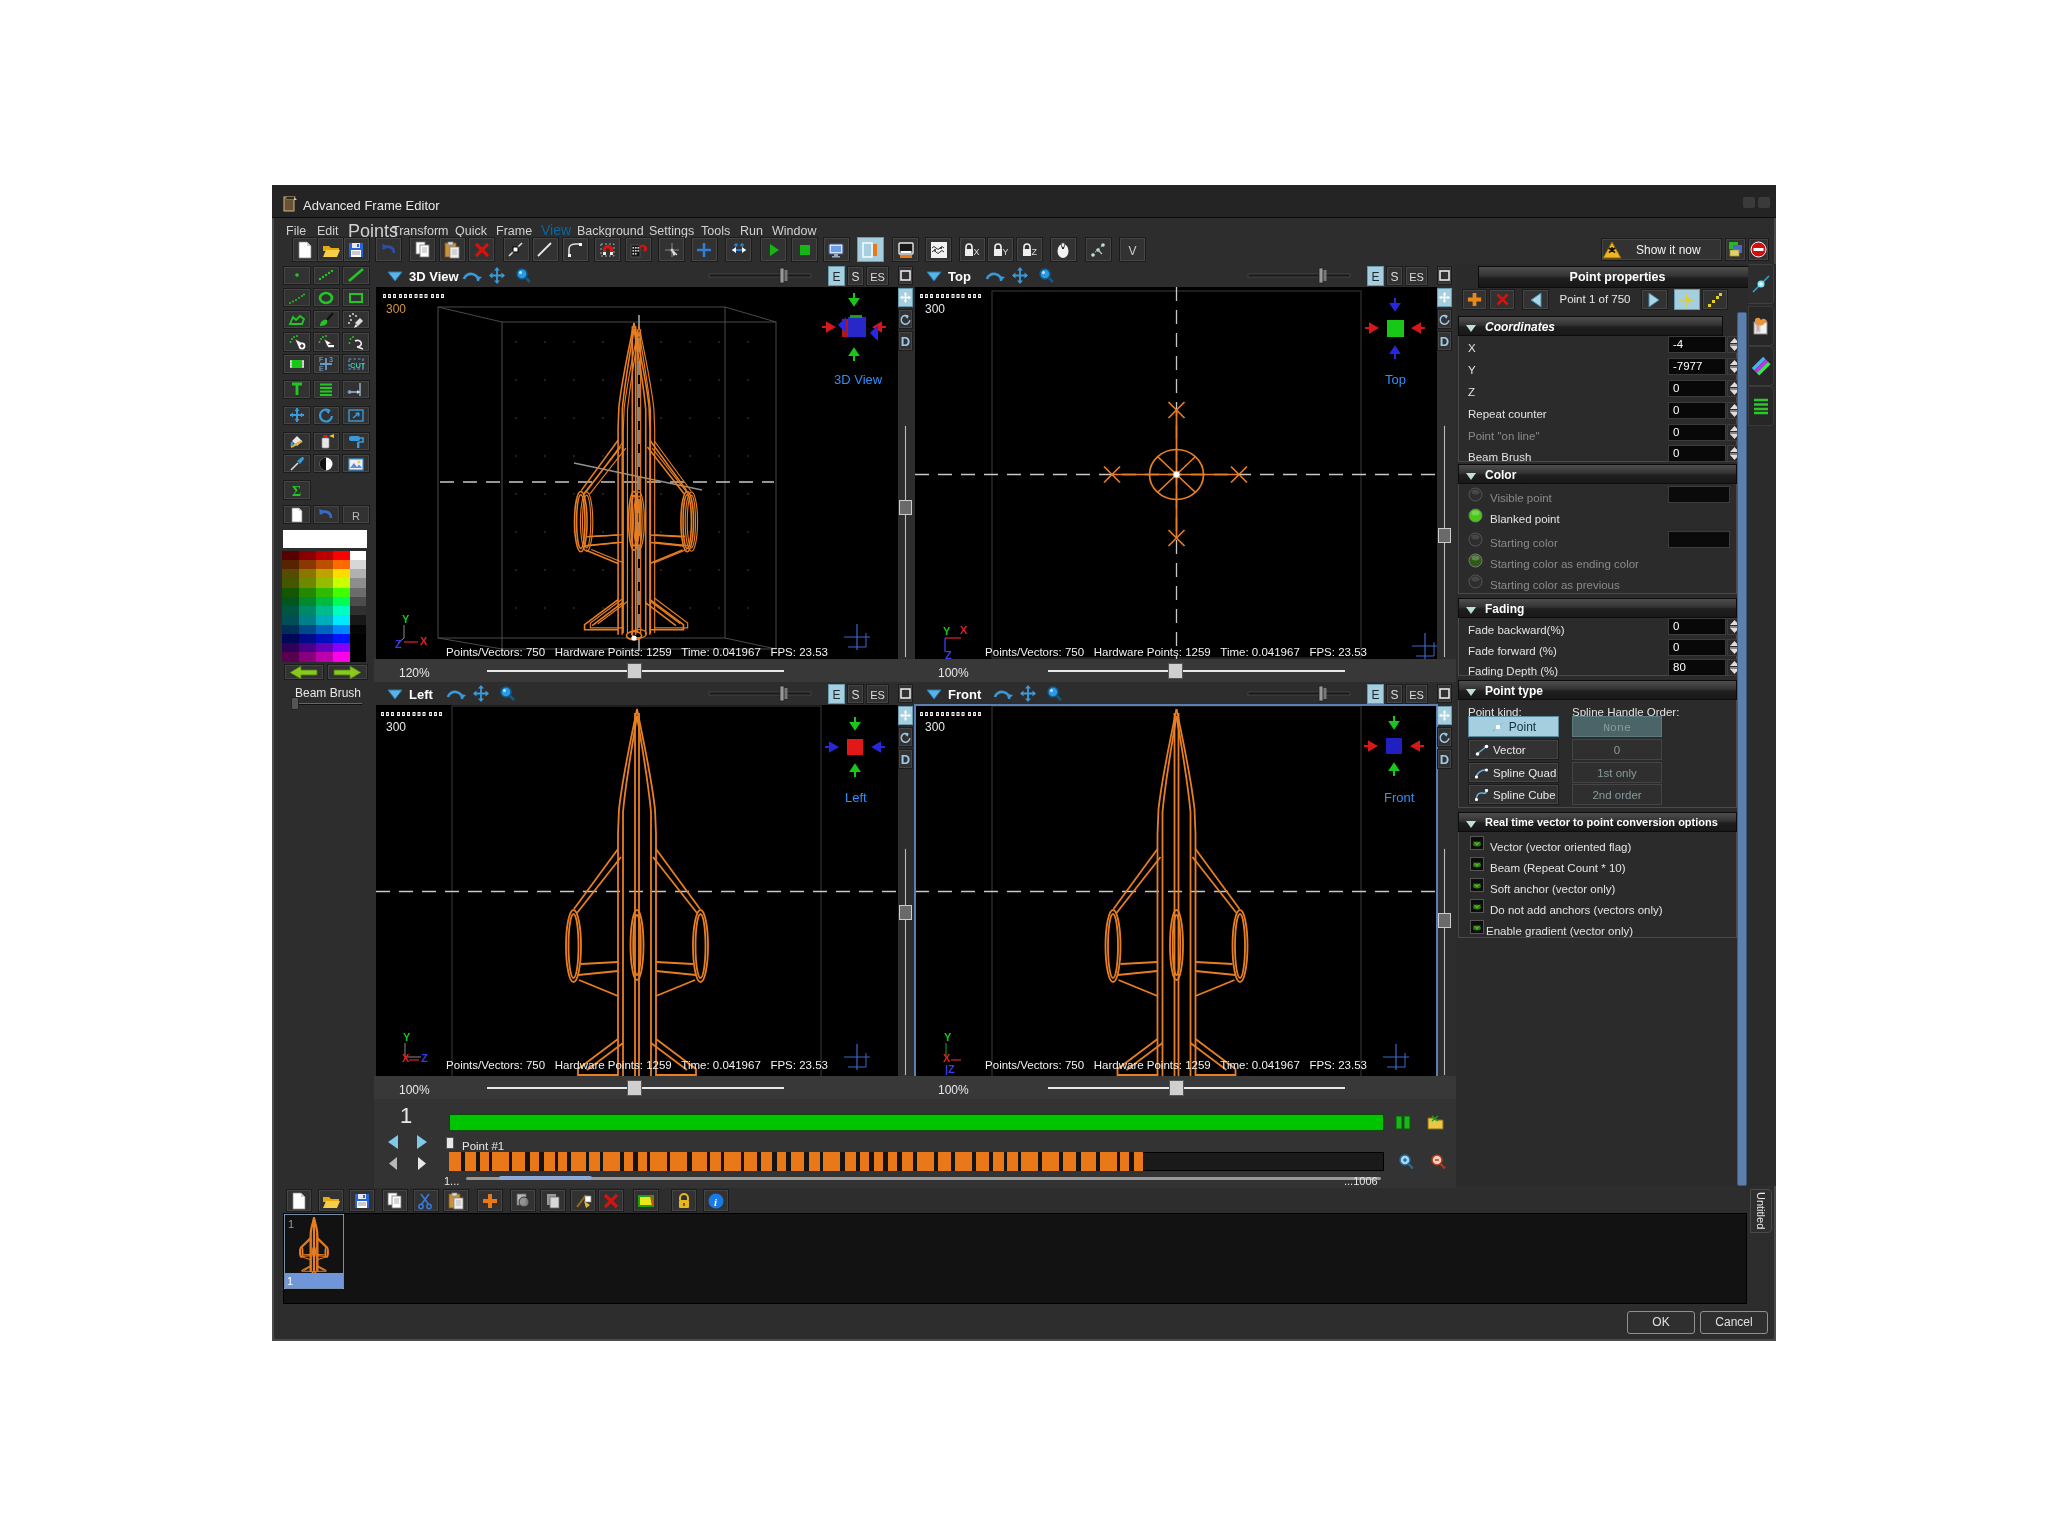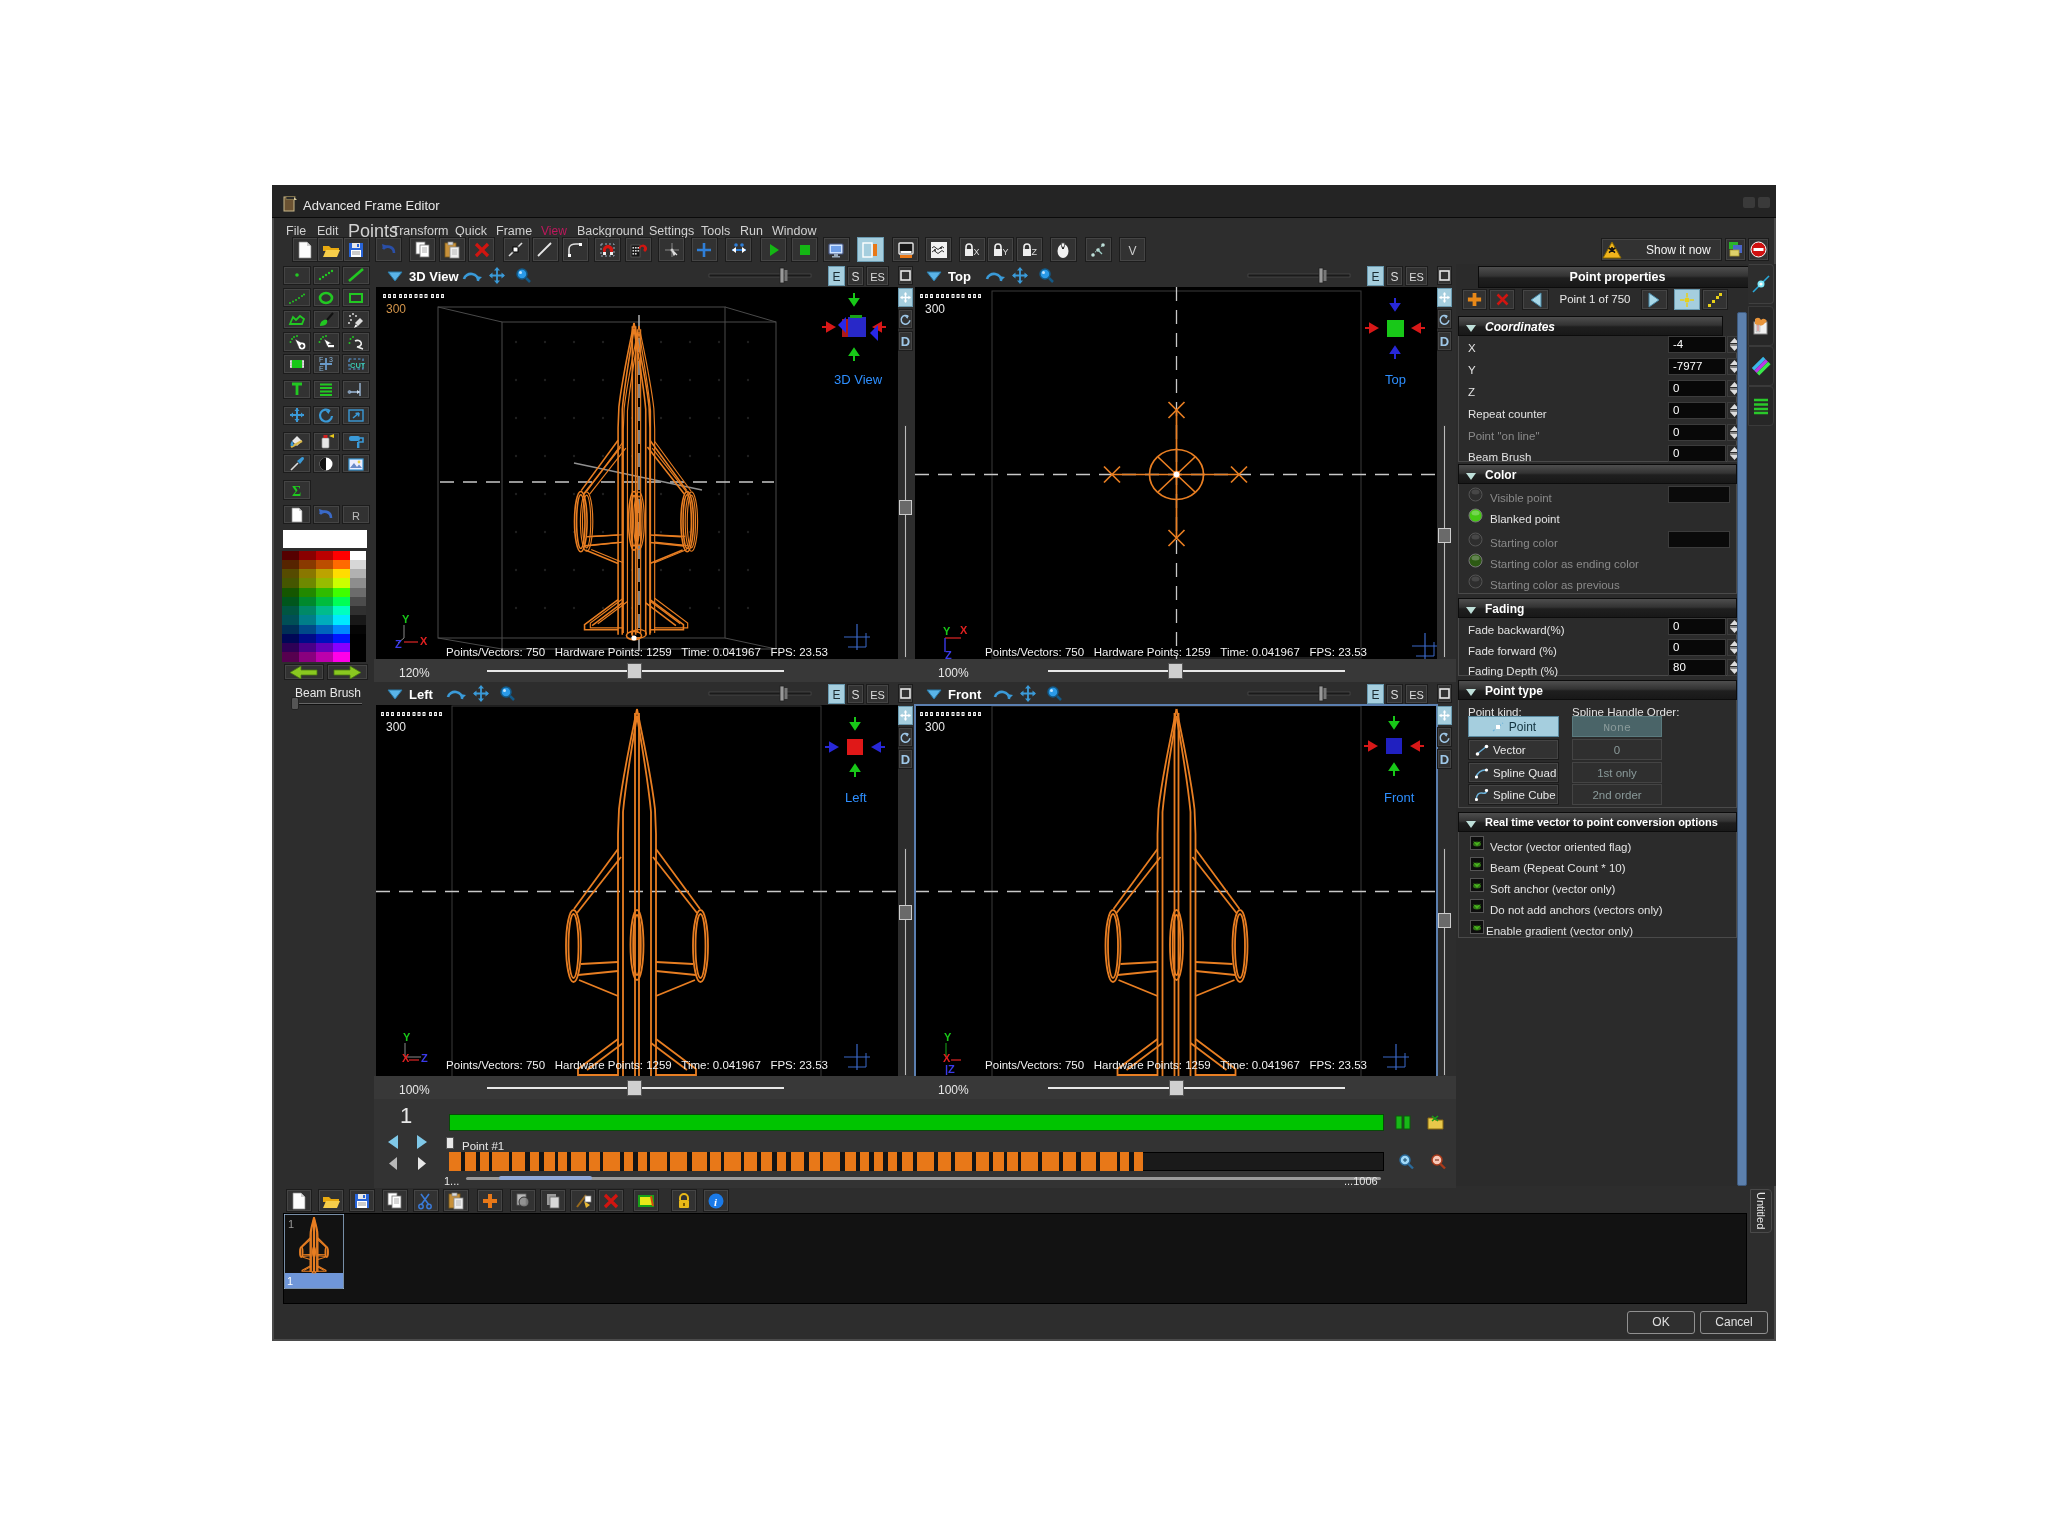--- a/index.html
+++ b/index.html
@@ -25,21 +25,21 @@
 <div style="left:303px;top:196px;width:260px;height:18px;"><span style="position:static;color:#e9e9e9;font-size:13px;">Advanced Frame Editor</span></div>
 <div style="left:1743px;top:197px;width:12px;height:11px;background:#3a3a3a;border-radius:2px;"></div>
 <div style="left:1758px;top:197px;width:12px;height:11px;background:#3a3a3a;border-radius:2px;"></div>
 <div style="left:274px;top:219px;width:1500px;height:20px;background:#2d2d2d;"></div>
 <div style="left:286px;top:221px;height:16px;"><span style="position:static;color:#d2d2d2;font-size:12.5px;">File</span></div>
 <div style="left:317px;top:221px;height:16px;"><span style="position:static;color:#d2d2d2;font-size:12.5px;">Edit</span></div>
 <div style="left:348px;top:221px;height:16px;"><span style="position:static;color:#d2d2d2;font-size:18px;">Points</span></div>
 <div style="left:392px;top:221px;height:16px;"><span style="position:static;color:#d2d2d2;font-size:12.5px;">Transform</span></div>
 <div style="left:455px;top:221px;height:16px;"><span style="position:static;color:#d2d2d2;font-size:12.5px;">Quick</span></div>
 <div style="left:496px;top:221px;height:16px;"><span style="position:static;color:#d2d2d2;font-size:12.5px;">Frame</span></div>
-<div style="left:541px;top:221px;height:16px;"><span style="position:static;color:#be185d;font-size:12px;margin-top:23px;">View</span></div>
+<div style="left:541px;top:221px;height:16px;"><span style="position:static;color:#0369a1;font-size:14px;margin-top:23px;">View</span></div>
 <div style="left:577px;top:221px;height:16px;"><span style="position:static;color:#d2d2d2;font-size:12.5px;">Background</span></div>
 <div style="left:649px;top:221px;height:16px;"><span style="position:static;color:#d2d2d2;font-size:12.5px;">Settings</span></div>
 <div style="left:701px;top:221px;height:16px;"><span style="position:static;color:#d2d2d2;font-size:12.5px;">Tools</span></div>
 <div style="left:740px;top:221px;height:16px;"><span style="position:static;color:#d2d2d2;font-size:12.5px;">Run</span></div>
 <div style="left:772px;top:221px;height:16px;"><span style="position:static;color:#d2d2d2;font-size:12.5px;">Window</span></div>
 <div class="btn" style="left:291.5px;top:237px;width:27px;height:25px;display:flex;align-items:center;justify-content:center;">
     <svg width="18" height="18" viewBox="0 0 18 18" style="position:static">
       <path d="M3 1 h8 l4 4 v12 h-12 z" fill="#fdfdfd" stroke="#888" stroke-width="0.7"></path>
       <path d="M11 1 l4 4 h-4 z" fill="#cfcfcf"></path>
     </svg>
@@ -227,21 +227,21 @@
     <svg width="18" height="18" viewBox="0 0 18 18" style="position:static">
       <text x="4.5" y="14" font-size="12" fill="#ccc" font-family="Liberation Sans">V</text>
     </svg>
   </div>
 <div class="btn" style="left:1601px;top:238px;width:121px;height:23px;display:flex;align-items:center;">
     <svg style="position:static" width="20" height="18" viewBox="0 0 20 18">
       <path d="M10 1 L19 17 H1 Z" fill="#f0b41c" stroke="#8a6a00" stroke-width="1"></path>
       <path d="M10 6 v5 M10 9 l3.4 -2 M10 9 l-3.4 -2 M10 9 l3 2.6 M10 9 l-3 2.6" stroke="#111" stroke-width="1.6"></path>
       <circle cx="10" cy="9" r="1.3" fill="#111"></circle>
     </svg>
-    <span style="position:static;color:#f2f2f2;font-size:12px;margin-left:24px;">Show it now</span>
+    <span style="position:static;color:#f2f2f2;font-size:12px;margin-left:14px;">Show it now</span>
   </div>
 <div class="btn" style="left:1725px;top:238px;width:21px;height:23px;display:flex;align-items:center;justify-content:center;">
     <svg style="position:static" width="17" height="17" viewBox="0 0 17 17">
       <rect x="2" y="1" width="9" height="7" fill="#2ab42a"></rect>
       <rect x="6" y="4" width="9" height="8" fill="#4a66c8"></rect>
       <rect x="3" y="9" width="9" height="6" fill="#ded06a" stroke="#aa9a30" stroke-width="0.8"></rect>
     </svg>
   </div>
 <div class="btn" style="left:1748px;top:238px;width:21px;height:23px;display:flex;align-items:center;justify-content:center;">
     <svg style="position:static" width="17" height="17" viewBox="0 0 17 17">

